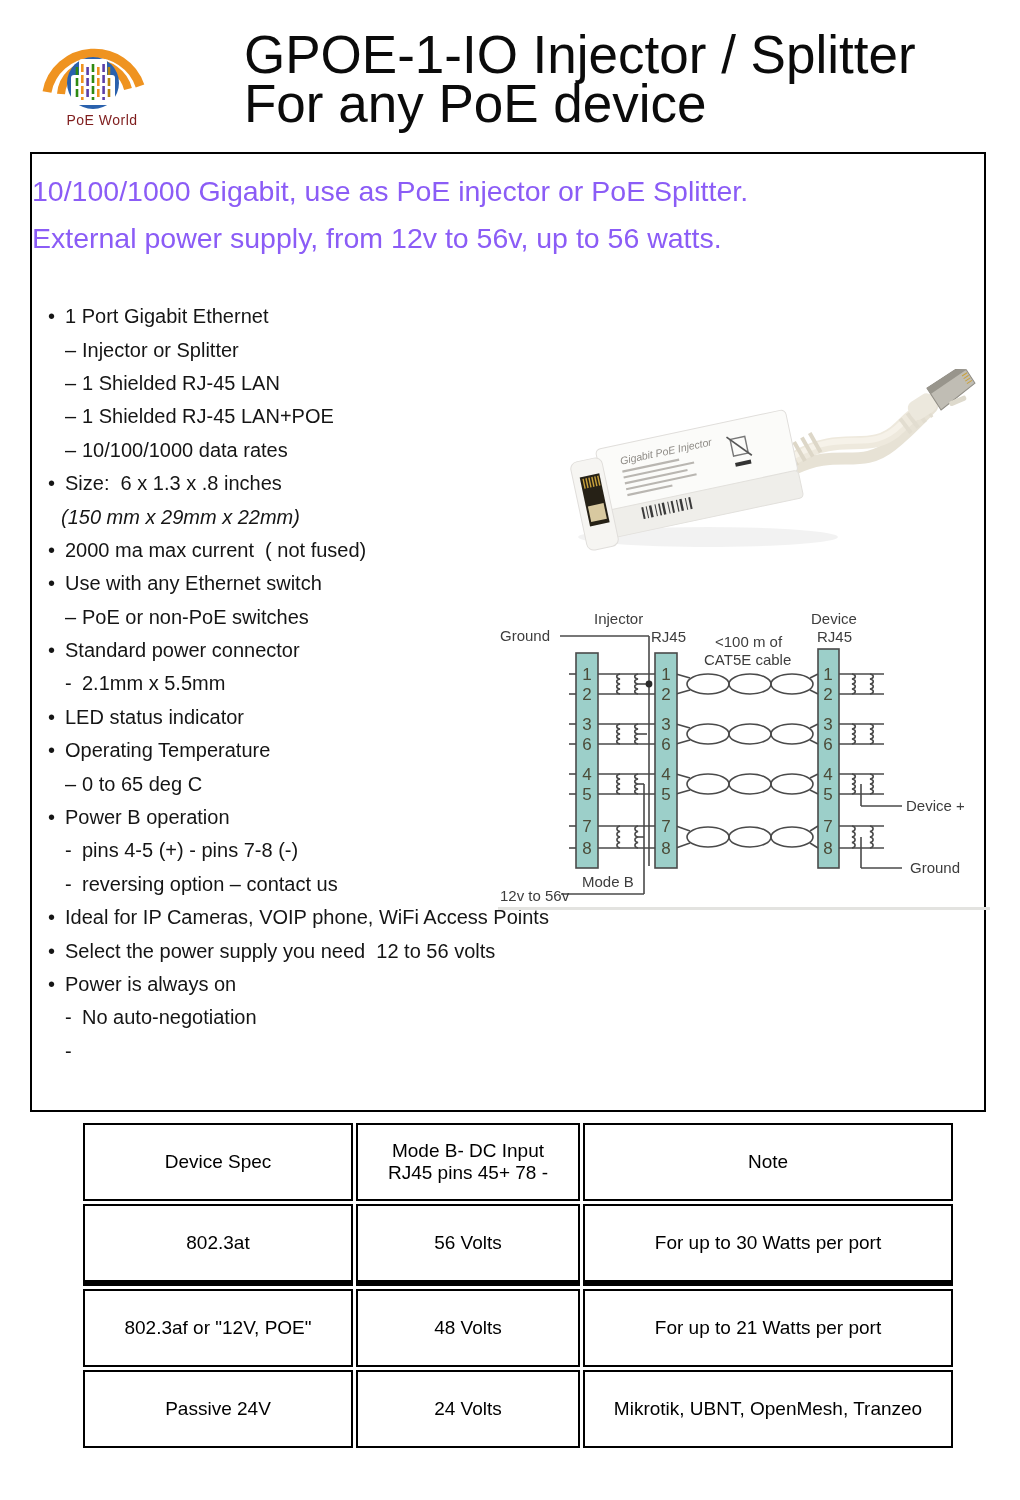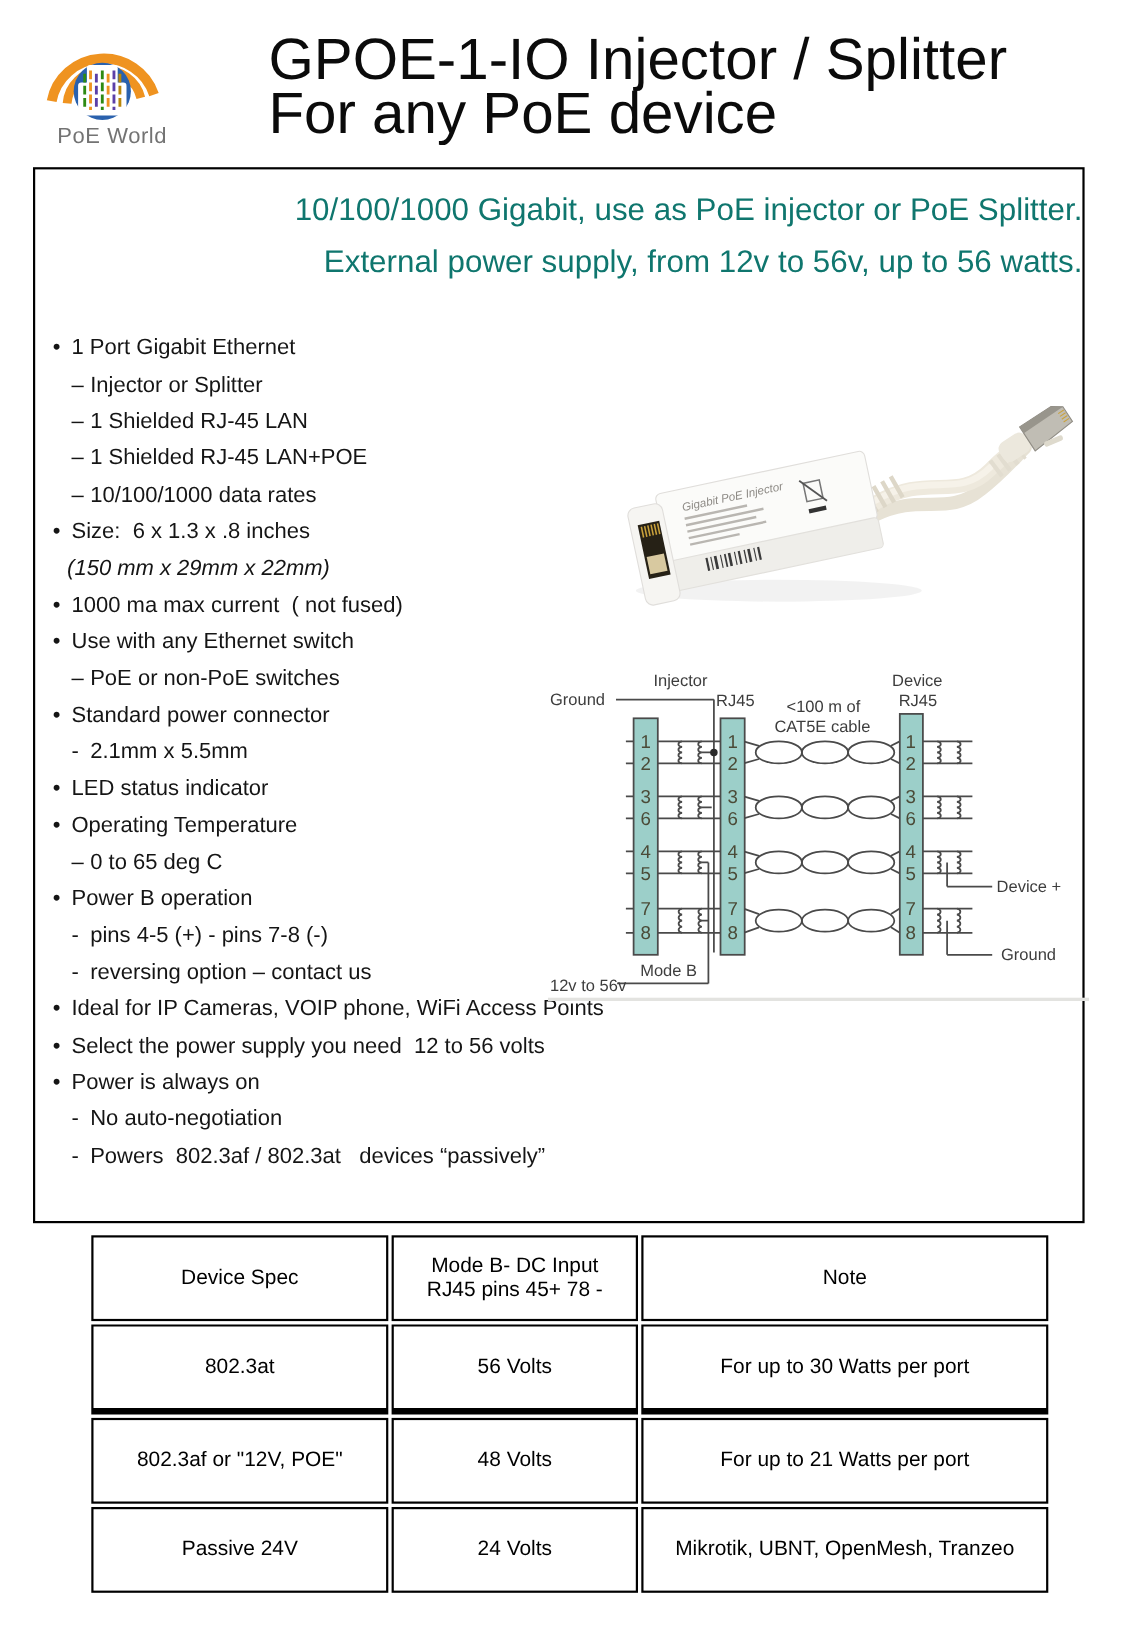--- a/index.html
+++ b/index.html
@@ -1,26 +1,26 @@
 <!DOCTYPE html>
 <html><head>
 <meta charset="utf-8">
 <style>
   html,body{margin:0;padding:0;background:#fff;}
   .page{position:relative;width:1020px;height:1500px;background:#ffffff;
         font-family:"Liberation Sans",sans-serif;color:#000;overflow:hidden;}
 
   
   .logo{position:absolute;left:34px;top:26px;width:120px;height:112px;text-align:center;}
-  .brand{font-size:20px;color:#737373;margin-top:-2px;letter-spacing:0.5px;margin-left:16px;}
+  .brand{font-size:14px;color:#7f1d1d;margin-top:-2px;letter-spacing:0.5px;margin-left:16px;}
   .titles{position:absolute;left:244px;top:30px;font-size:53px;line-height:49px;color:#0b0b0b;}
 
   
   .main-box{position:absolute;left:30px;top:152px;width:952px;height:956px;border:2px solid #000;}
-  .intro{margin-top:14px;text-align:right;font-size:28.5px;line-height:47px;color:#0f766e;}
+  .intro{margin-top:14px;text-align:left;font-size:28.5px;line-height:47px;color:#8b5cf6;}
   .features{position:absolute;left:16px;top:146px;width:640px;font-size:20px;color:#151515;}
   .feat{display:flex;align-items:center;height:33.4px;}
   .feat .mk{display:inline-block;min-width:17px;white-space:pre;}
   .feat .tx{white-space:pre;}
   .feat.lvl1{margin-left:17px;}
   .feat.plain{margin-left:13px;font-style:italic;}
   .feat.plain .mk{min-width:0;}
 
   .photo{position:absolute;left:506px;top:197px;width:452px;height:218px;}
   .diagram{position:absolute;left:466px;top:456px;width:492px;height:302px;}
@@ -96,21 +96,21 @@
       <div class="feat lvl0">
           <span class="mk">•</span>
           <span class="tx">Size:  6 x 1.3 x .8 inches</span>
         </div>
       <div class="feat plain">
           <span class="mk"></span>
           <span class="tx">(150 mm x 29mm x 22mm)</span>
         </div>
       <div class="feat lvl0">
           <span class="mk">•</span>
-          <span class="tx">1000 ma max current  ( not fused)</span>
+          <span class="tx">2000 ma max current  ( not fused)</span>
         </div>
       <div class="feat lvl0">
           <span class="mk">•</span>
           <span class="tx">Use with any Ethernet switch</span>
         </div>
       <div class="feat lvl1">
           <span class="mk">–</span>
           <span class="tx">PoE or non-PoE switches</span>
         </div>
       <div class="feat lvl0">
@@ -156,21 +156,20 @@
       <div class="feat lvl0">
           <span class="mk">•</span>
           <span class="tx">Power is always on</span>
         </div>
       <div class="feat lvl1">
           <span class="mk">-</span>
           <span class="tx">No auto-negotiation</span>
         </div>
       <div class="feat lvl1">
           <span class="mk">-</span>
-          <span class="tx">Powers  802.3af / 802.3at   devices “passively”</span>
         </div>
     </div>
 
     <div class="photo">
       <svg width="452" height="218" viewBox="0 0 452 218">
         <ellipse cx="170" cy="186" rx="130" ry="10" fill="rgba(0,0,0,0.05)"></ellipse>
 
         <path d="M256,118 C300,96 322,120 354,94 C372,80 384,66 394,56" fill="none" stroke="#e7e2d5" stroke-width="12" stroke-linecap="round"></path>
         <path d="M258,106 C306,78 332,106 362,76 C378,60 390,52 400,46" fill="none" stroke="#eee9dd" stroke-width="13" stroke-linecap="round"></path>
         <path d="M258,104 C306,76 332,104 362,74" fill="none" stroke="#f6f2e9" stroke-width="6" stroke-linecap="round"></path>

